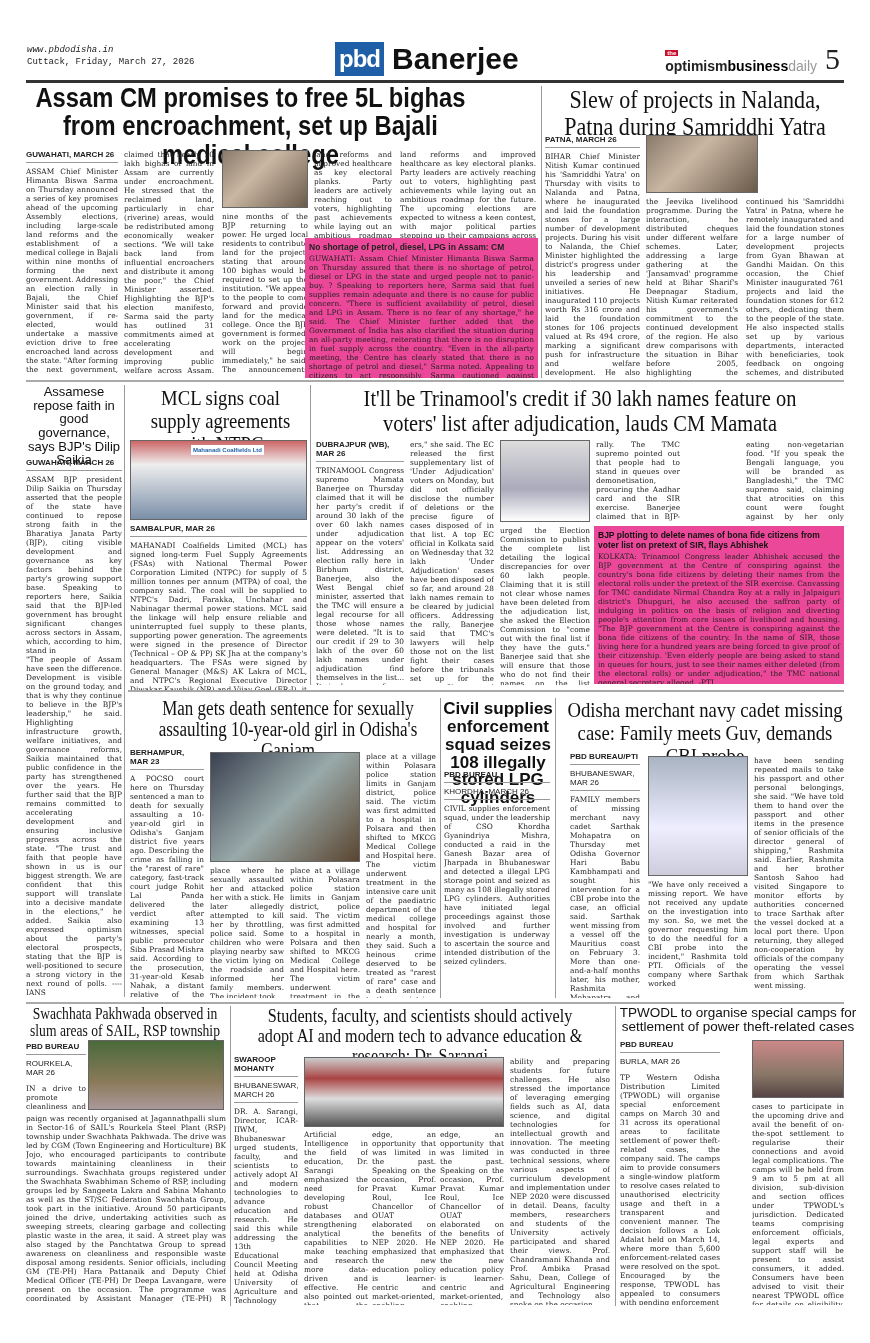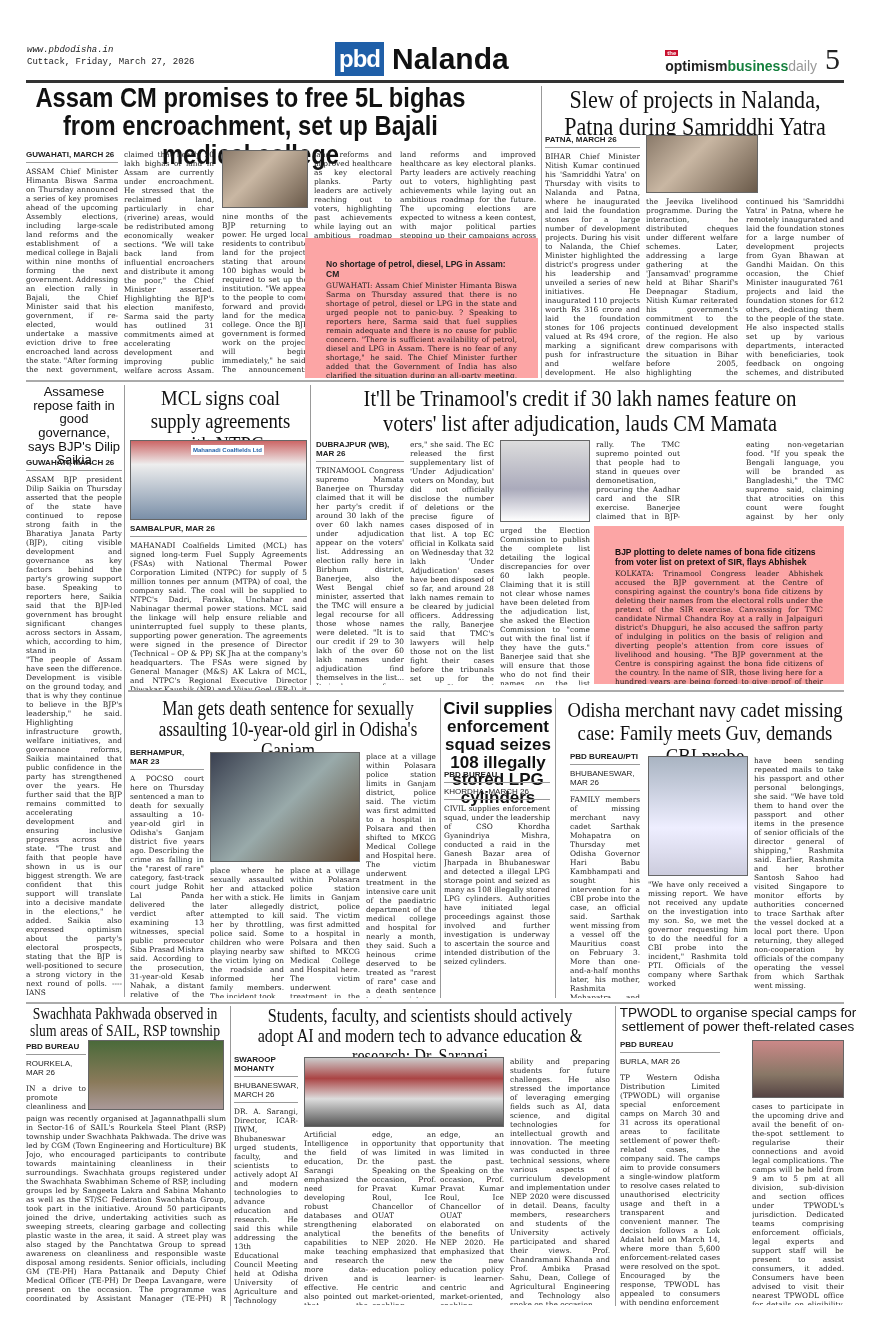--- a/index.html
+++ b/index.html
@@ -6,43 +6,43 @@
 body{width:870px;height:1343px;background:#fff;color:#222;font-family:"DejaVu Serif",serif;position:relative;overflow:hidden}
 .abs{position:absolute}
 .hdr-left{left:27px;top:44px;font-size:9px;line-height:12px;font-family:Liberation Mono, monospace}
 .hdr-left .url{font-style:italic}
 .logo{left:335px;top:42px;height:34px;display:flex;align-items:center;gap:8px}
 .logo .pbd{background:#1f5fa8;color:#fff;font-family:"Liberation Sans",sans-serif;font-weight:bold;font-size:24px;padding:0 4px;line-height:34px;letter-spacing:-1px}
 .logo .reg{font-family:"Liberation Sans",sans-serif;font-weight:bold;font-size:30px;color:#111}
 .brand{right:30px;top:44px;display:flex;align-items:flex-end;gap:8px}
 .brand .the{background:#c8102e;color:#fff;font-size:6px;font-weight:bold;font-family:"Liberation Sans",sans-serif;padding:0 2px;position:absolute;top:0;left:0}
 .brand .nm{font-family:"Liberation Sans",sans-serif;font-weight:bold;font-size:14px;padding-top:8px;position:relative}
-.brand .nm .biz{color:#15803d}.brand .nm .daily{color:#999;font-weight:normal}
+.brand .nm .biz{color:#000000}.brand .nm .daily{color:#999;font-weight:normal}
 .brand .pg{font-family:"Liberation Serif",serif;font-size:30px;line-height:30px}
 .rule{left:26px;right:26px;height:3px;background:#333}
 .h-sans{font-family:"Liberation Sans",sans-serif;font-weight:bold;color:#111;text-align:center;line-height:1.05}
 .h-serif{font-family:"Liberation Serif",serif;color:#111;text-align:center;line-height:1.05;transform:scaleX(.85);transform-origin:center}
 .dl{font-family:"Liberation Sans",sans-serif;font-weight:bold;font-size:8px;border-bottom:1px solid #999;padding-bottom:3px;margin-bottom:4px}
 .txt{font-size:7.4px;line-height:9px;text-align:justify;color:#222}
 .vline{width:1px;background:#999}
 .hline{height:2px;background:#aaa}
 .photo{background:linear-gradient(135deg,#8a7a6a,#c9b7a3 40%,#6a5a4a);border:1px solid #666}
-.box{background:#fca5a5;padding:21px}
+.box{background:#ec4899;padding:4px}
 .col{position:absolute;overflow:hidden}
 </style>
 </head>
 <body>
 
 <div class="abs hdr-left">
   <div class="url">www.pbdodisha.in</div>
   <div>Cuttack, Friday, March 27, 2026</div>
 </div>
 <div class="abs logo">
   <span class="pbd">pbd</span>
-  <span class="reg">Nalanda</span>
+  <span class="reg">Banerjee</span>
 </div>
 <div class="abs brand">
   <div class="nm">
     <span class="the">the</span><span>optimism</span><span class="biz">business</span><span class="daily">daily</span>
   </div>
   <span class="pg">5</span>
 </div>
 <div class="abs rule" style="top:80px"></div>
 
 <div class="abs h-sans" style="left:26px;top:84px;width:510px;font-size:27px;transform:scaleX(.88);transform-origin:left">Assam CM promises to free 5L bighas from encroachment, set up Bajali medical college</div>

